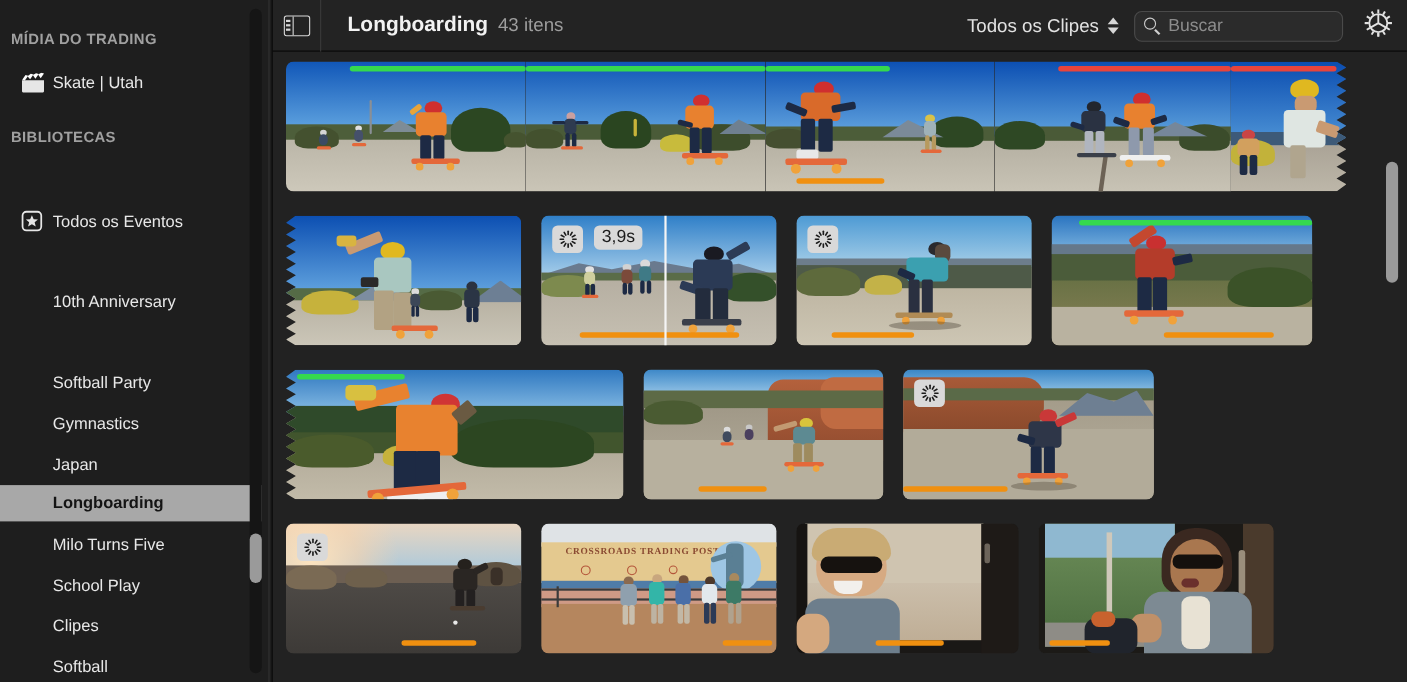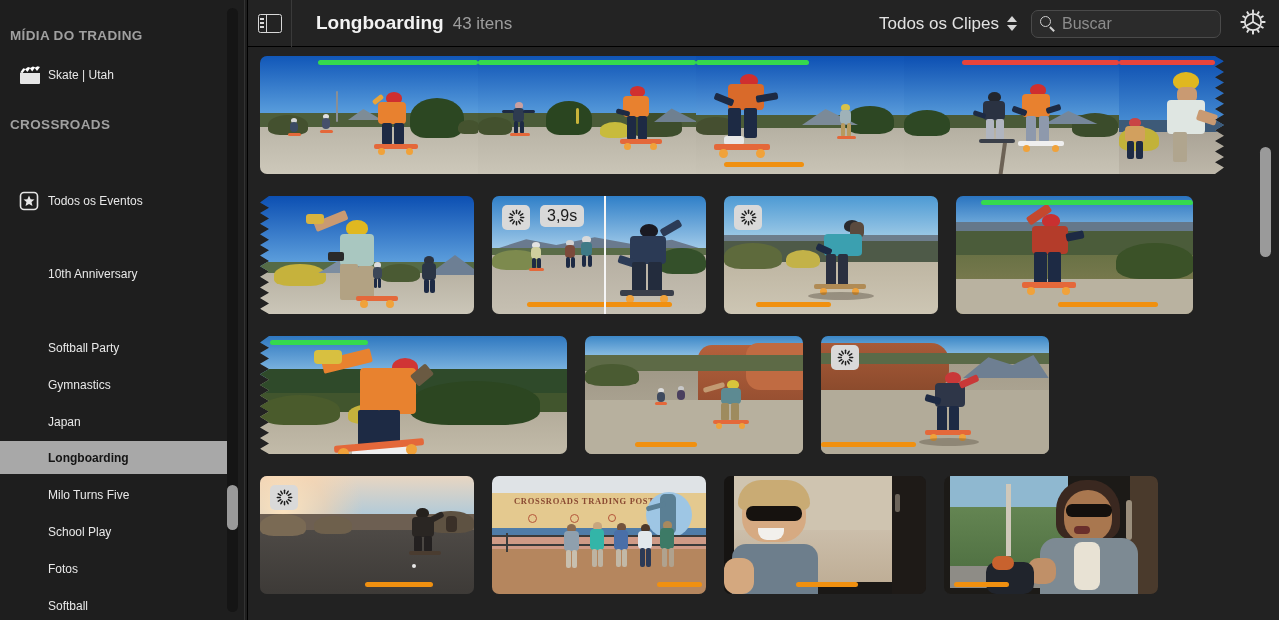--- a/index.html
+++ b/index.html
@@ -23,21 +23,21 @@
   .sb-section-title {
     font-size: 13.5px; font-weight: bold; letter-spacing: .35px;
     color: #a0a0a0; padding: 0 0 0 10px;
   }
   .sb-group-head-1 { position:absolute; top:28px; left:0; }
   .sb-group-head-2 { position:absolute; top:117px; left:0; }
 
   .sb-row {
     position: absolute; left: 0; width: 238px; height: 32px;
     display: flex; align-items: center;
-    font-size: 12px; color: #e8e8e8;
+    font-size: 15px; color: #e8e8e8;
     padding-left: 18px;
   }
   .sb-row.indent   { padding-left: 48px; }
   .sb-row.disc     { padding-left: 10px; }
   .sb-row.selected {
     background: #a8a8a8; color: #141414; font-weight: bold;
     border-radius: 0px;
   }
   .sb-icon { width: 30px; flex: 0 0 30px; display:flex; align-items:center; justify-content:flex-start; }
   .sb-label { white-space: nowrap; }
@@ -220,21 +220,21 @@
           <path d="M2 7 L22 7 L22 17 Q22 18 21 18 L3 18 Q2 18 2 17 Z" fill="#e6e6e6"></path>
           <path d="M2.2 6.4 L5.2 2.2 L7.6 2.9 L4.6 7.1 Z" fill="#ffffff"></path>
           <path d="M7.0 3.3 L10.0 1.1 L12.4 1.8 L9.4 6.0 Z" fill="#ffffff"></path>
           <path d="M11.8 2.2 L14.8 0.6 L17.2 1.3 L14.2 5.5 Z" fill="#ffffff"></path>
           <path d="M16.6 1.7 L19.6 0.2 L22.0 0.9 L19.0 5.1 Z" fill="#ffffff"></path>
         </svg>
       </span>
       <span class="sb-label">Skate | Utah</span>
     </div>
 
-    <div class="sb-section-title sb-group-head-2">CROSSROADS</div>
+    <div class="sb-section-title sb-group-head-2">BIBLIOTECAS</div>
 
 
     <div class="sb-row" style="top:185px;">
       <span class="sb-icon">
         <svg width="22" height="22" viewBox="0 0 22 22">
           <rect x="2.5" y="2.5" width="17" height="17" rx="3.5" fill="none" stroke="#e6e6e6" stroke-width="1.6"></rect>
           <path d="M11 5.6 L12.6 9.3 L16.5 9.6 L13.5 12.1 L14.5 16 L11 13.9 L7.5 16 L8.5 12.1 L5.5 9.6 L9.4 9.3 Z" fill="#e6e6e6"></path>
         </svg>
       </span>
       <span class="sb-label">Todos os Eventos</span>
@@ -256,21 +256,21 @@
     <div class="sb-row indent selected" style="top:441px;height:33px;">
       <span class="sb-label">Longboarding</span>
     </div>
     <div class="sb-row indent" style="top:479px;">
       <span class="sb-label">Milo Turns Five</span>
     </div>
     <div class="sb-row indent" style="top:516px;">
       <span class="sb-label">School Play</span>
     </div>
     <div class="sb-row indent" style="top:553px;">
-      <span class="sb-label">Fotos</span>
+      <span class="sb-label">Clipes</span>
     </div>
     <div class="sb-row indent" style="top:590px;">
       <span class="sb-label">Softball</span>
     </div>
 
     <div class="sb-track"></div>
     <div class="sb-thumb"></div>
     <div class="sb-divider2"></div>
     <div class="sb-divider"></div>
   </div>

